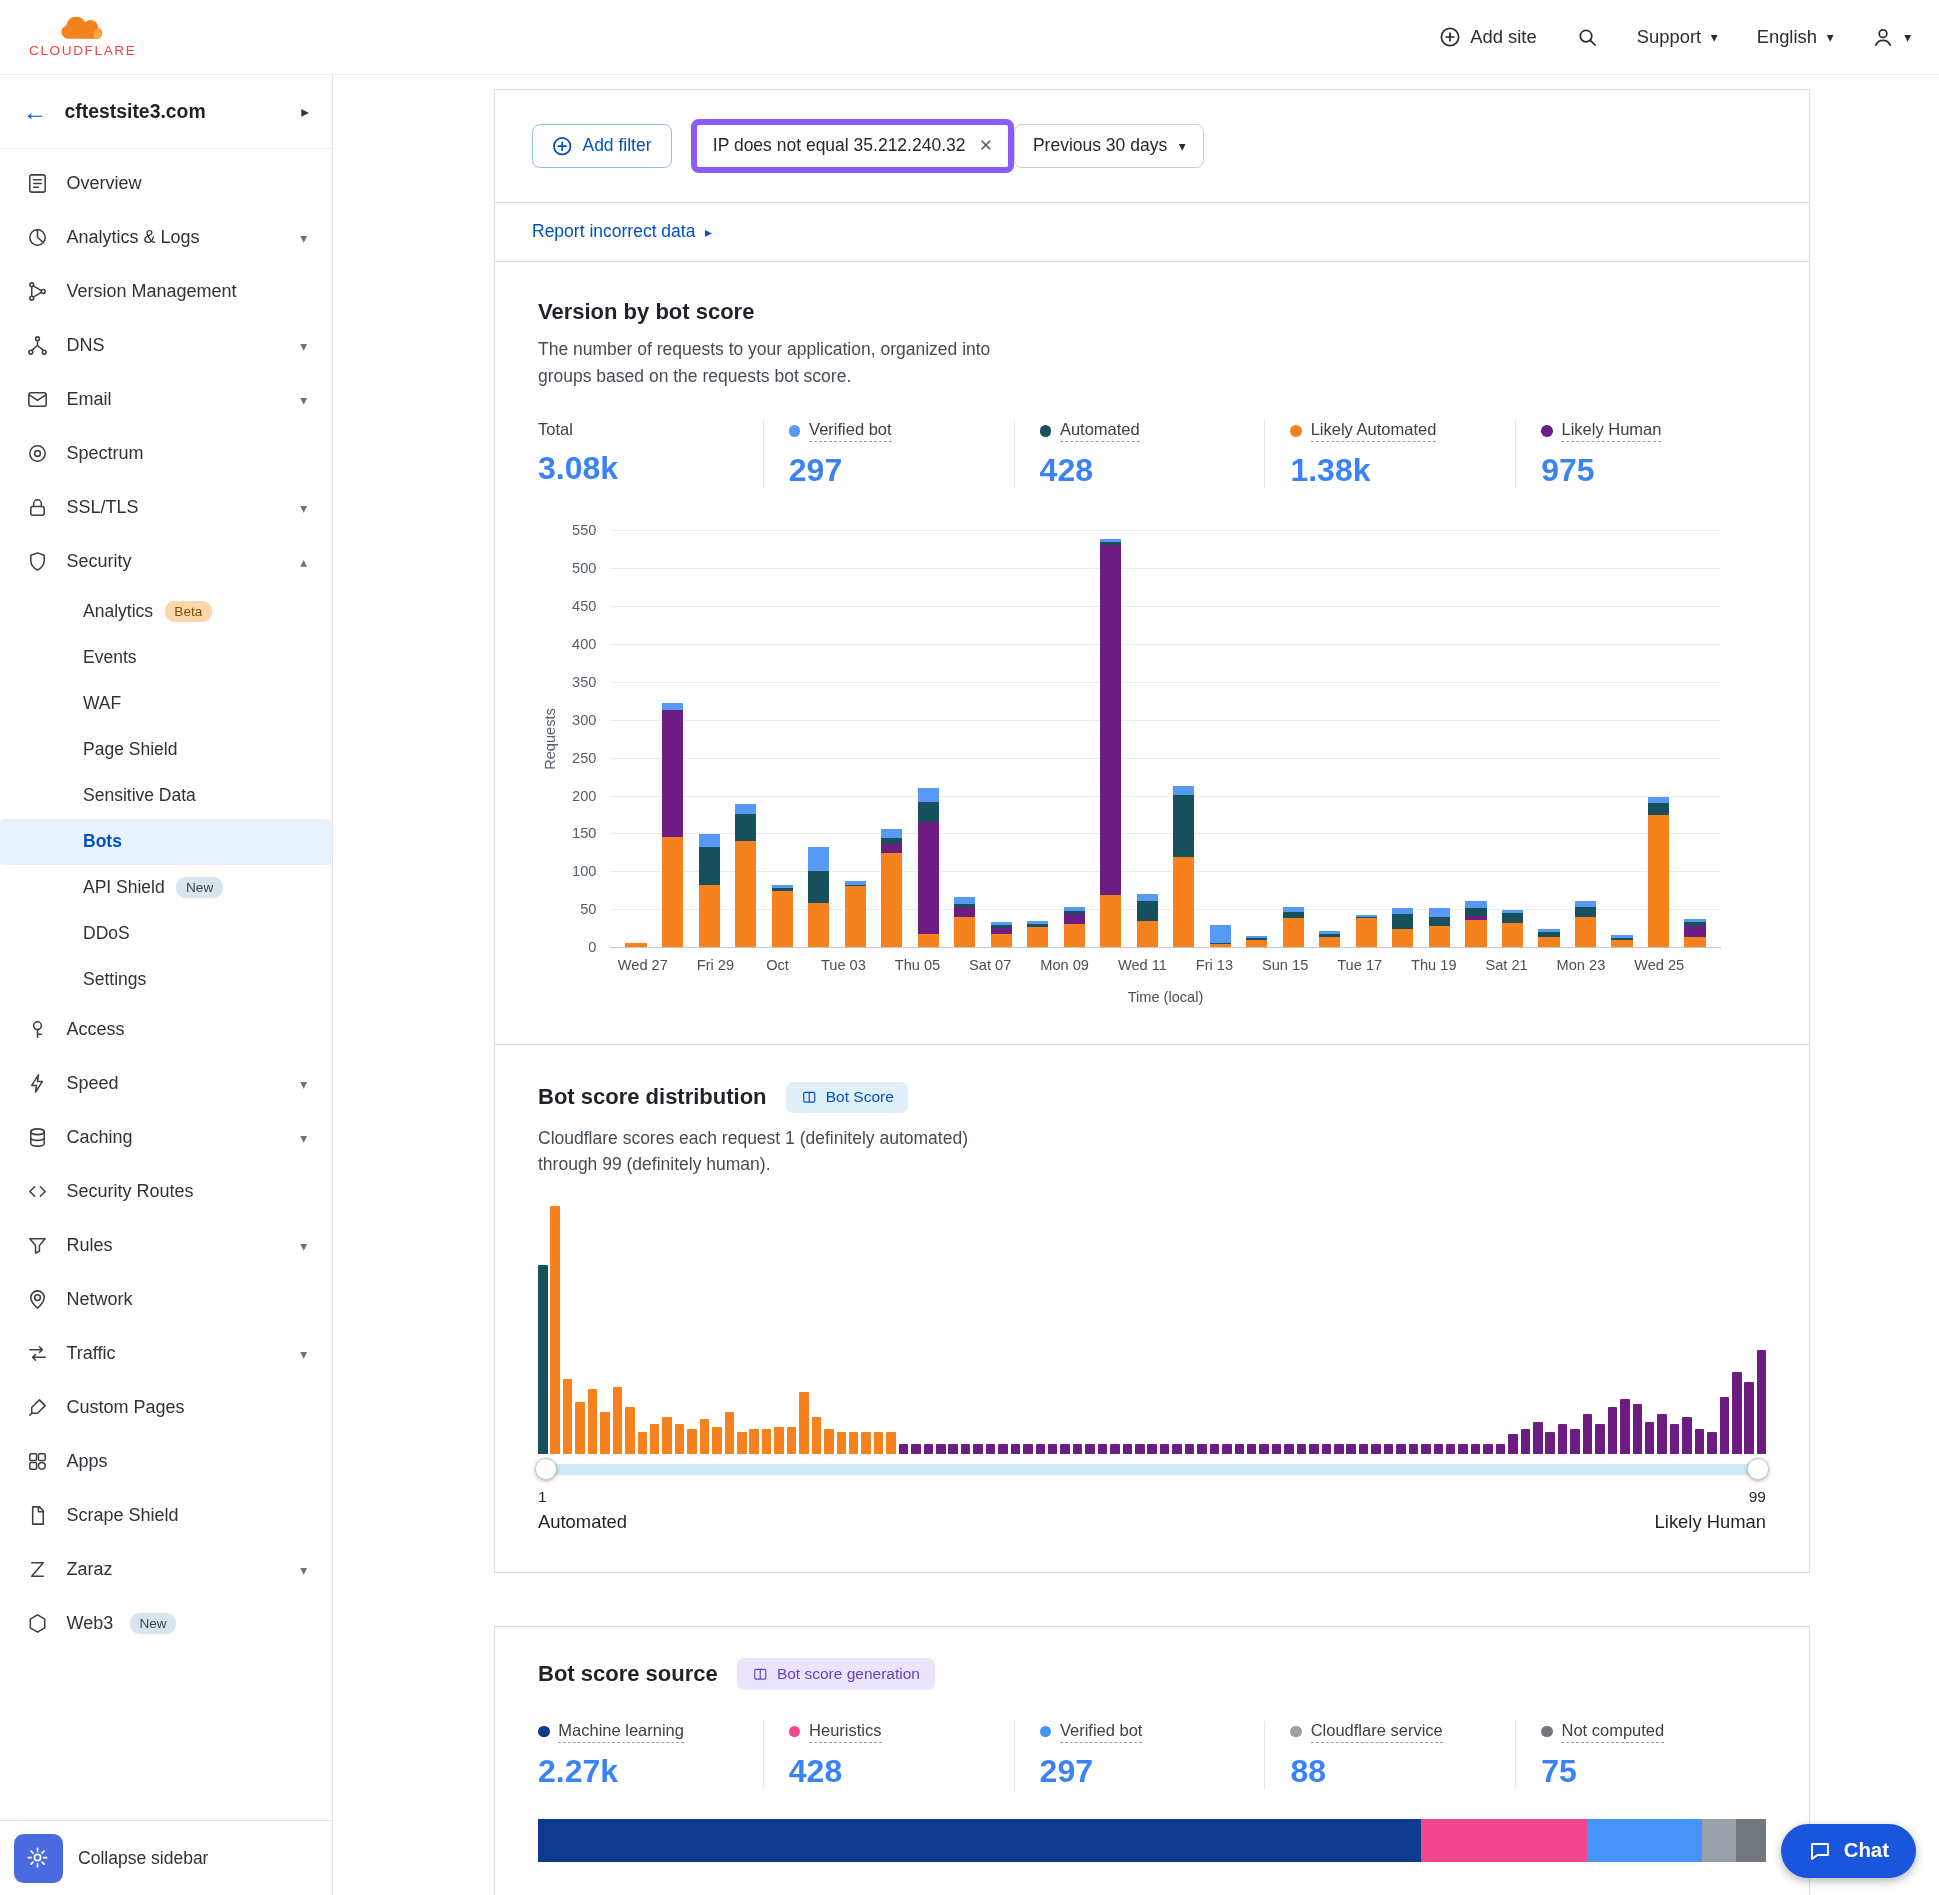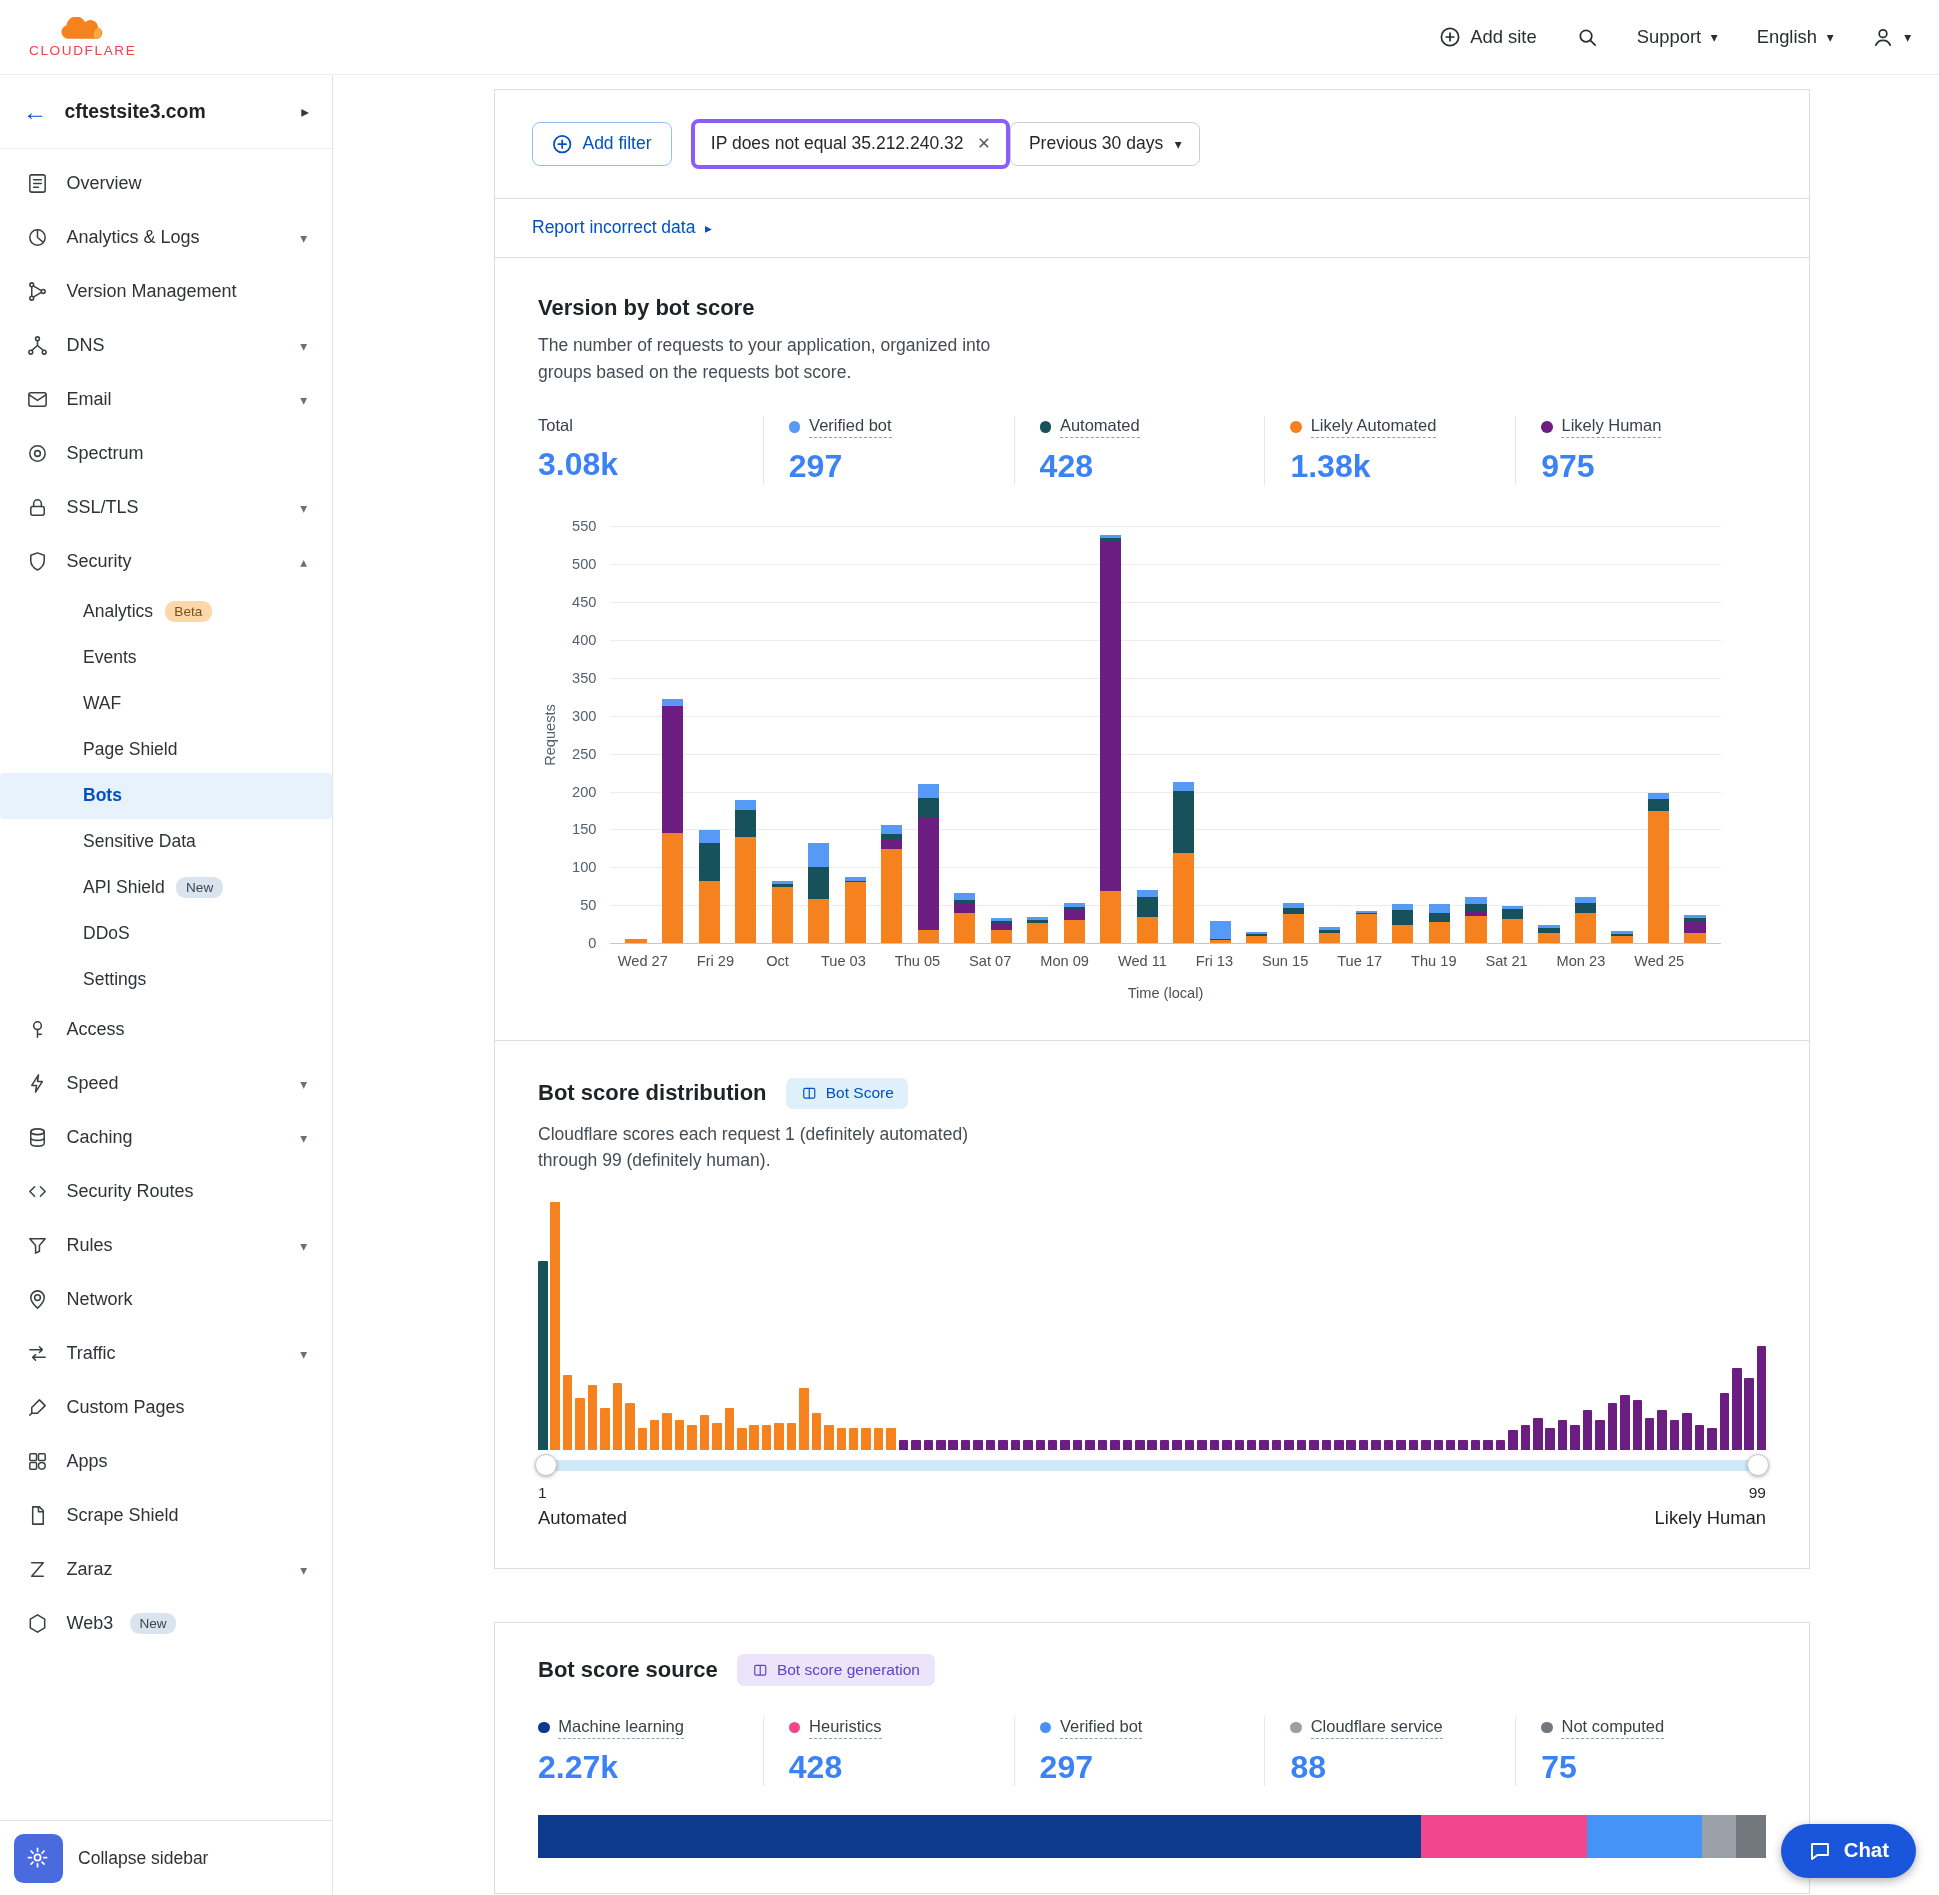--- a/index.html
+++ b/index.html
@@ -42,21 +42,21 @@
 
   
   main { flex:1; overflow:hidden; padding:13.6px 130px 0 161px; }
   .panel { border:1px solid #dcdcdc; background:#fff; }
   .panel + .panel { margin-top:53px; }
 
   .filter-row { display:flex; align-items:center; padding:29px 37px; }
   .filter-left { display:flex; align-items:center; gap:19.4px; }
   .add-filter { display:flex; align-items:center; gap:9.7px; background:#fff; border:1px solid #96bdf0; color:#0051c3; font-size:17.5px; padding:10.7px 19.4px; border-radius:7.8px; cursor:pointer; font-family:inherit; }
   .add-filter svg { width:20.4px; height:20.4px; stroke:#0051c3; fill:none; stroke-width:1.8; stroke-linecap:round; }
-  .chip { display:flex; align-items:center; gap:13.6px; border:4px solid #8b5cf6; border-radius:7.8px; padding:10.7px 15.5px; font-size:17.5px; color:#24292f; }
+  .chip { display:flex; align-items:center; gap:13.6px; border:6px solid #8b5cf6; border-radius:7.8px; padding:10.7px 15.5px; font-size:17.5px; color:#24292f; }
   .chip .x { color:#5a6066; font-size:16.5px; cursor:pointer; }
   .range-btn { display:flex; align-items:center; gap:11.6px; background:#fff; border:1px solid #c9ced3; color:#24292f; font-size:17.5px; padding:10.7px 17.5px; border-radius:7.8px; cursor:pointer; font-family:inherit; }
 
   .report-row { display:flex; align-items:center; gap:9.7px; padding:18.4px 37px; border-top:1px solid #dcdcdc; }
   .report-link { color:#0051c3; font-size:17.5px; text-decoration:none; cursor:pointer; }
   .rarrow { color:#0051c3; font-size:13.6px; }
 
   .sec { padding:37px 43px 39px; border-top:1px solid #dcdcdc; }
   .sec h2 { font-size:22px; font-weight:700; color:#1f2328; }
   .title-row { display:flex; align-items:center; gap:19.4px; }
@@ -251,25 +251,25 @@
           </div>
           <div class="side-sub">
             <span>Events</span>
           </div>
           <div class="side-sub">
             <span>WAF</span>
           </div>
           <div class="side-sub">
             <span>Page Shield</span>
           </div>
+          <div class="side-sub">
+            <span>Sensitive Data</span>
+          </div>
           <div class="side-sub active">
             <span>Bots</span>
-          </div>
-          <div class="side-sub">
-            <span>Sensitive Data</span>
           </div>
           <div class="side-sub">
             <span>API Shield</span>
             <span class="sbadge new">New</span>
           </div>
           <div class="side-sub">
             <span>DDoS</span>
           </div>
           <div class="side-sub">
             <span>Settings</span>

